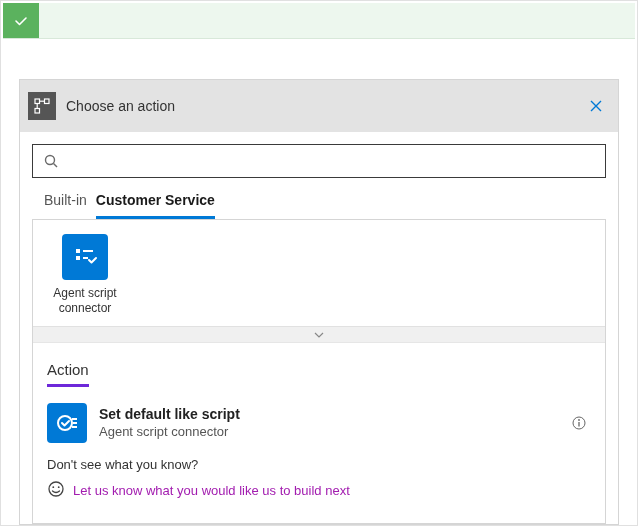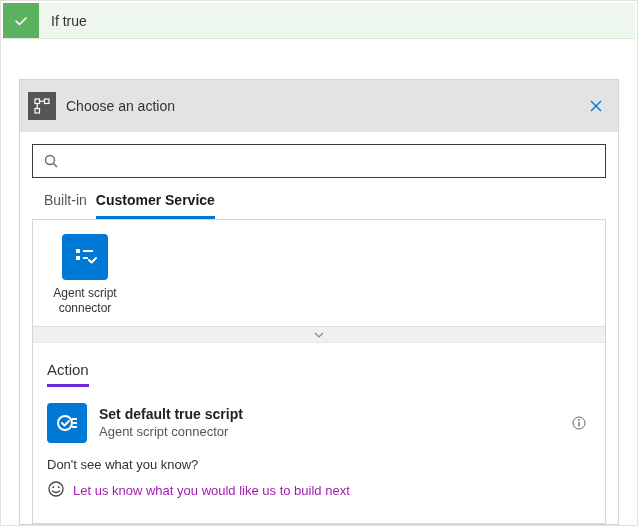--- a/index.html
+++ b/index.html
@@ -230,21 +230,20 @@
 <body>
 
 <div class="outer-border">
 
   <div class="if-true-bar">
     <div class="if-true-check">
       <svg width="16" height="16" viewBox="0 0 16 16">
           <path d="M3 8 L6.5 11.5 L13 5" stroke="#fff" stroke-width="1.6" fill="none" stroke-linecap="round" stroke-linejoin="round"></path>
         </svg>
     </div>
-    <div class="if-true-label">If true</div>
   </div>
 
   <div class="inner-wrap">
     <div class="panel">
       <div class="panel-header">
         <div class="icon-box">
           <svg width="18" height="18" viewBox="0 0 18 18">
             <rect x="2" y="2" width="4.5" height="4.5" fill="none" stroke="#fff" stroke-width="1.2"></rect>
             <rect x="2" y="11.5" width="4.5" height="4.5" fill="none" stroke="#fff" stroke-width="1.2"></rect>
             <rect x="11.5" y="2" width="4.5" height="4.5" fill="none" stroke="#fff" stroke-width="1.2"></rect>
@@ -301,21 +300,21 @@
               <div class="action-icon">
                 <svg width="24" height="24" viewBox="0 0 24 24">
                   <circle cx="10" cy="12" r="7" fill="none" stroke="#fff" stroke-width="2"></circle>
                   <path d="M7 12 L9.5 14.5 L14 10" stroke="#fff" stroke-width="2" fill="none" stroke-linecap="round" stroke-linejoin="round"></path>
                   <line x1="17" y1="8" x2="22" y2="8" stroke="#fff" stroke-width="2"></line>
                   <line x1="18" y1="12" x2="22" y2="12" stroke="#fff" stroke-width="2"></line>
                   <line x1="17" y1="16" x2="22" y2="16" stroke="#fff" stroke-width="2"></line>
                 </svg>
               </div>
               <div class="action-text">
-                <div class="action-title">Set default true script</div>
+                <div class="action-title">Set default like script</div>
                 <div class="action-sub">Agent script connector</div>
               </div>
               <div class="info-icon">
                 <svg width="14" height="14" viewBox="0 0 14 14">
                   <circle cx="7" cy="7" r="6" fill="none" stroke="#666" stroke-width="1"></circle>
                   <circle cx="7" cy="4" r="0.9" fill="#666"></circle>
                   <line x1="7" y1="6" x2="7" y2="10.5" stroke="#666" stroke-width="1.3"></line>
                 </svg>
               </div>
             </div>

